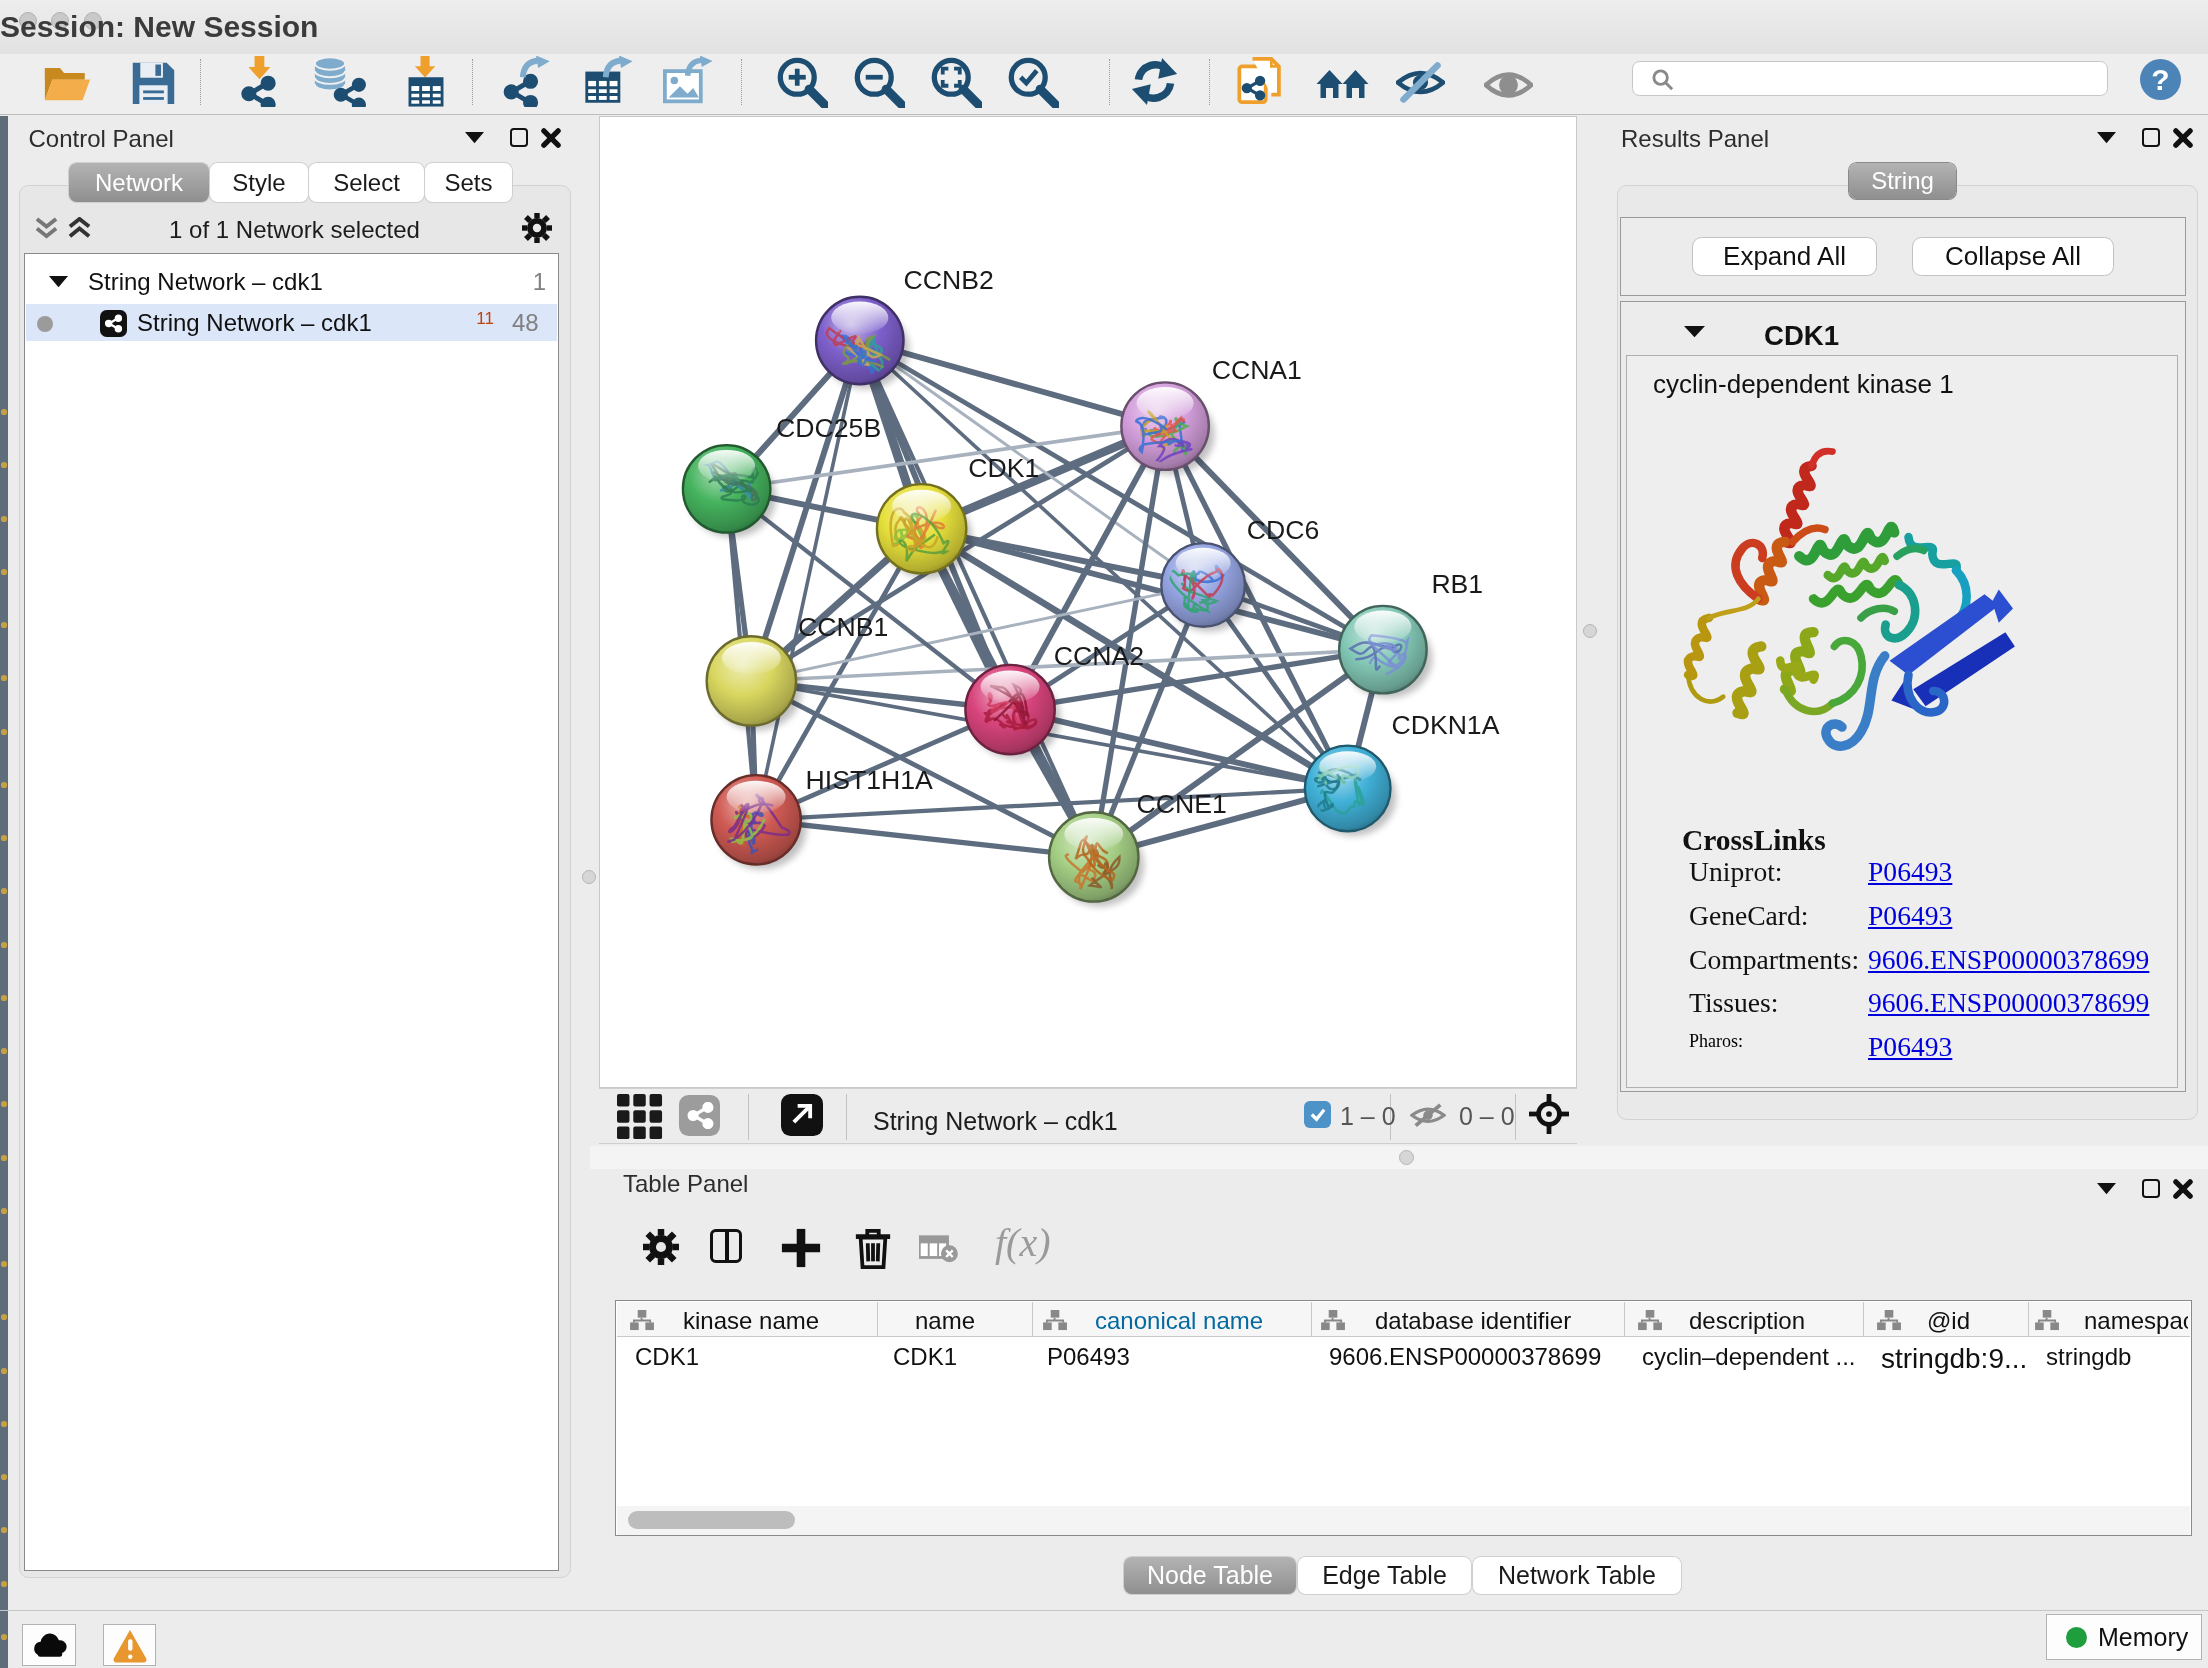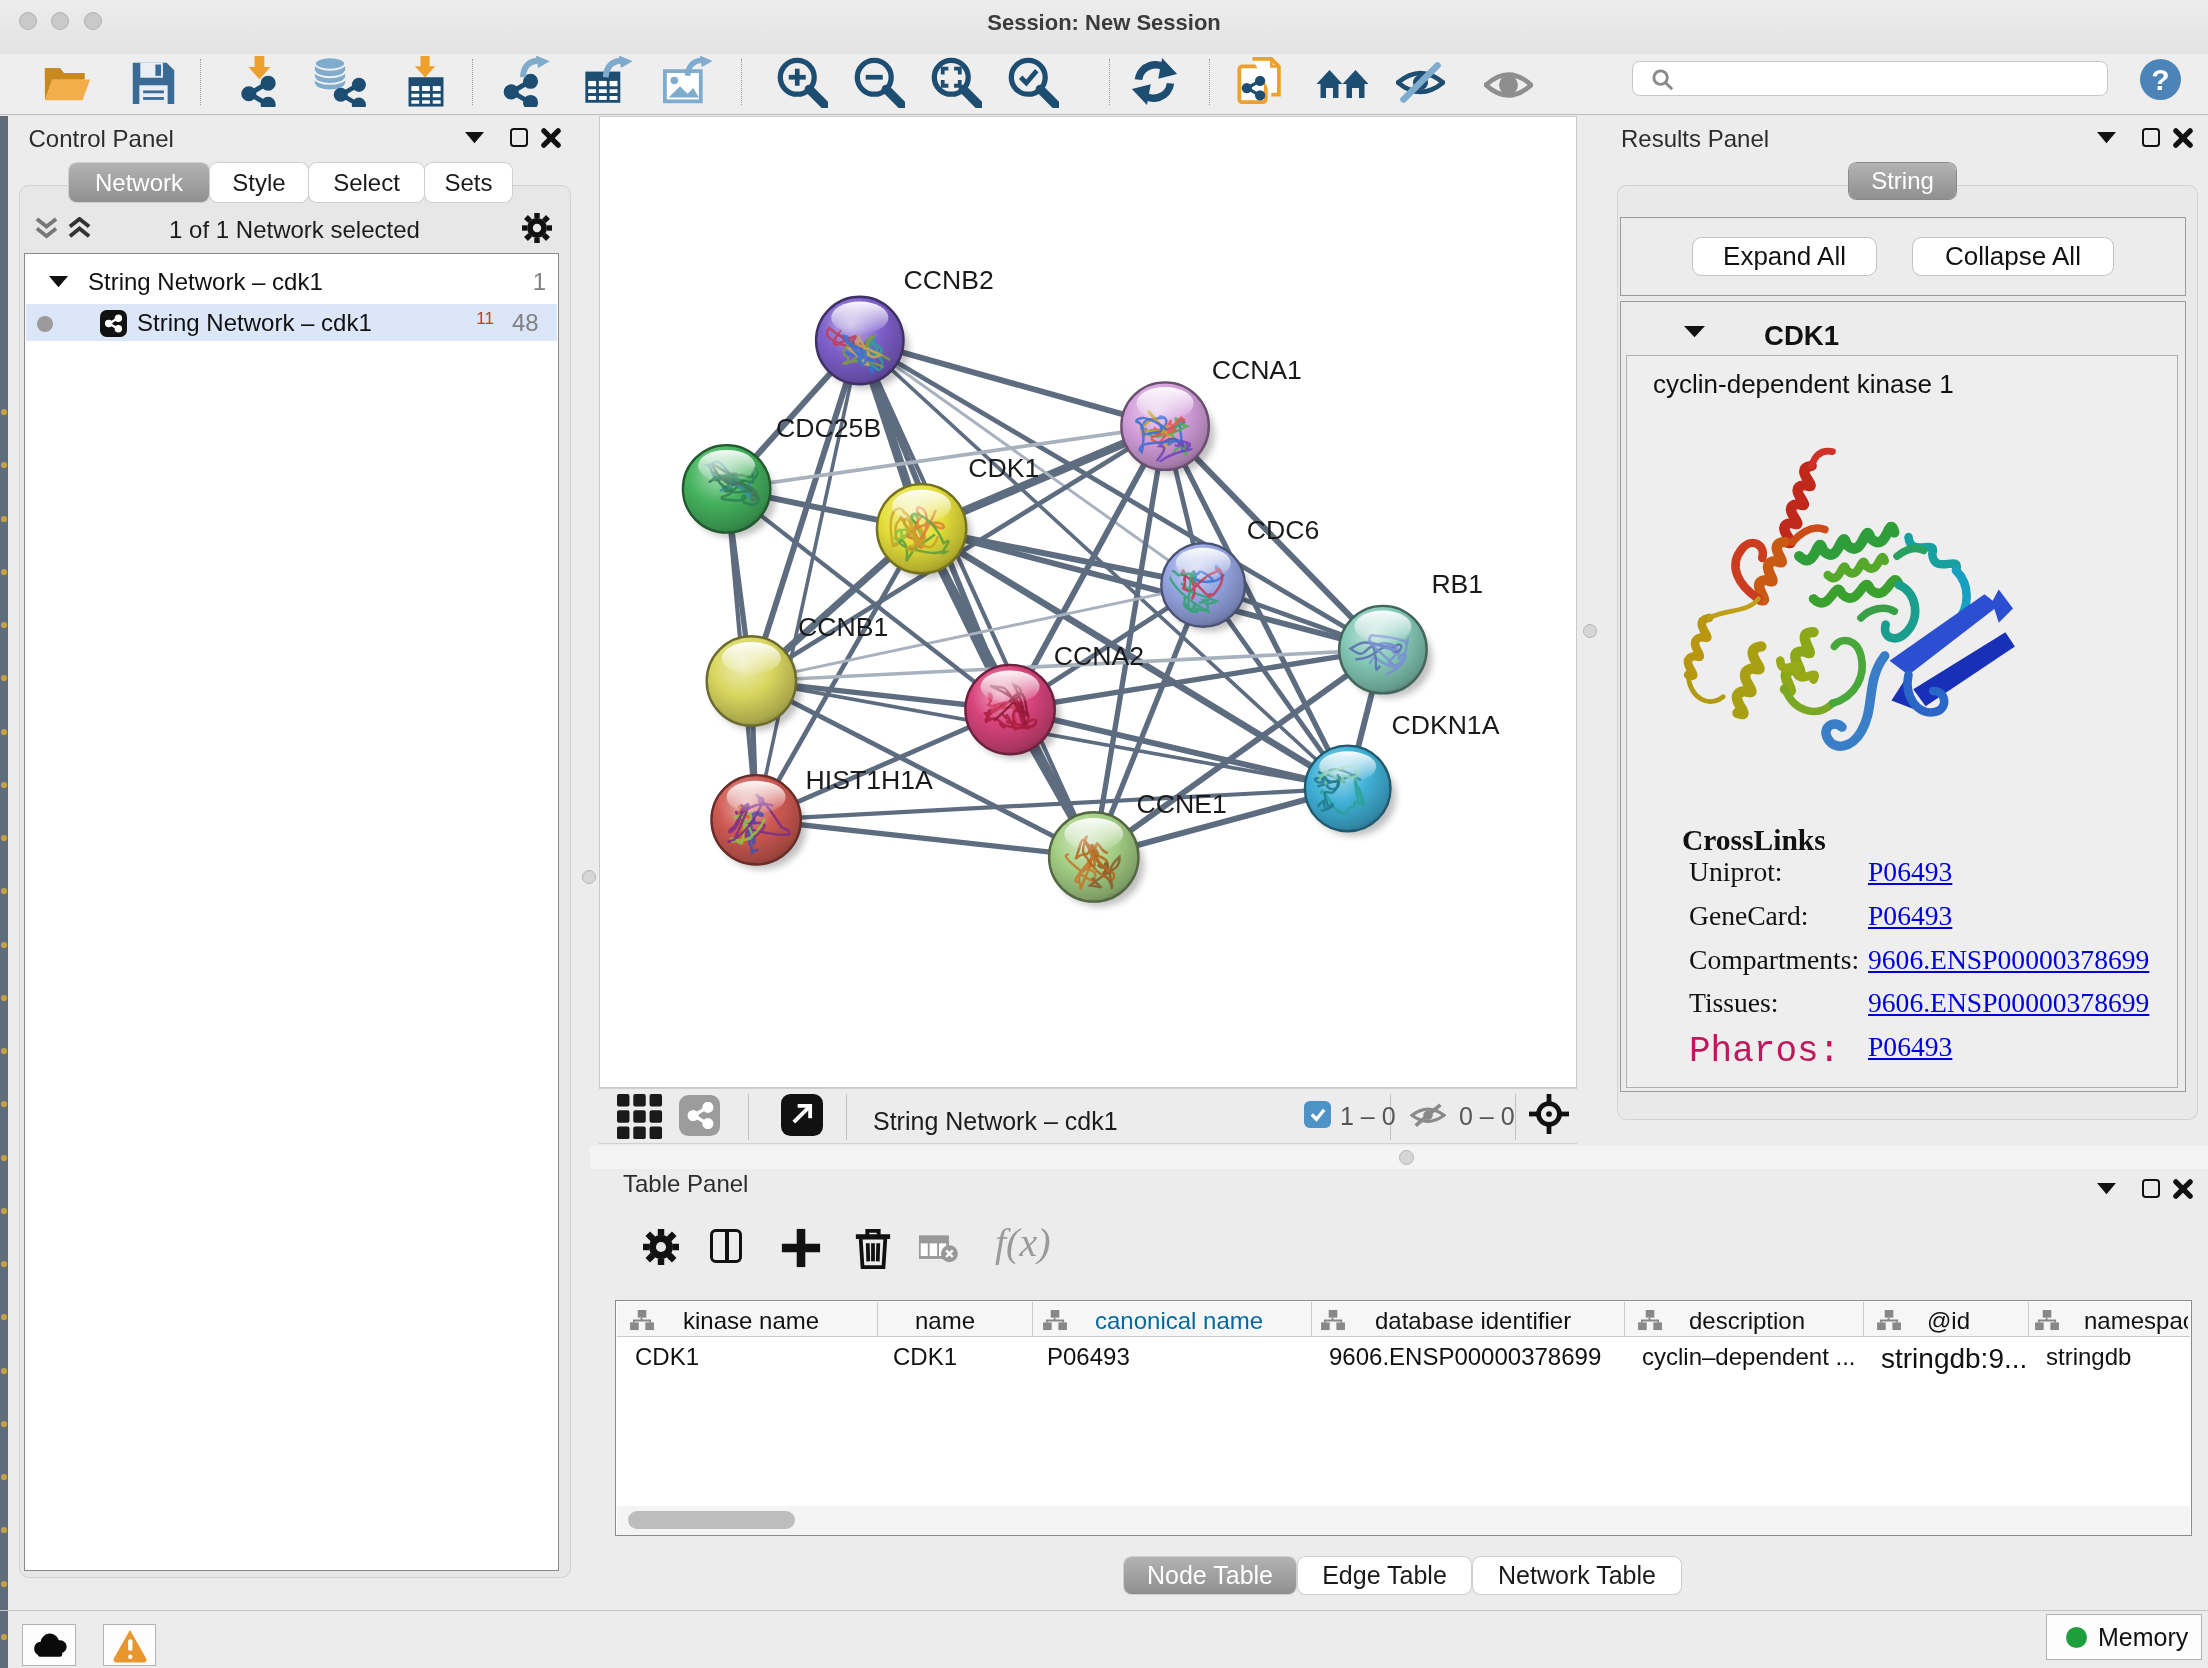--- a/index.html
+++ b/index.html
@@ -29,21 +29,21 @@
 <div style="position:absolute;left:1px;top:1421px;width:5.7px;height:5.7px;border-radius:50%;background:#d8a93c;opacity:0.85"></div>
 <div style="position:absolute;left:1px;top:1474px;width:5.7px;height:5.7px;border-radius:50%;background:#d8a93c;opacity:0.85"></div>
 <div style="position:absolute;left:1px;top:1527px;width:5.7px;height:5.7px;border-radius:50%;background:#d8a93c;opacity:0.85"></div>
 <div style="position:absolute;left:1px;top:1581px;width:5.7px;height:5.7px;border-radius:50%;background:#d8a93c;opacity:0.85"></div>
 <div style="position:absolute;left:1px;top:1634px;width:5.7px;height:5.7px;border-radius:50%;background:#d8a93c;opacity:0.85"></div>
 
 <div style="position:absolute;left:0;top:0;width:2208px;height:54px;background:linear-gradient(#ededed,#e2e2e2)"></div>
 <div style="position:absolute;left:19px;top:12.4px;width:18px;height:18px;border-radius:50%;background:#c9c9c9;border:1px solid #b2b2b2"></div>
 <div style="position:absolute;left:51px;top:12.4px;width:18px;height:18px;border-radius:50%;background:#c9c9c9;border:1px solid #b2b2b2"></div>
 <div style="position:absolute;left:84px;top:12.4px;width:18px;height:18px;border-radius:50%;background:#c9c9c9;border:1px solid #b2b2b2"></div>
-<div style="position:absolute;left:0;top:9.5px;width:2208px;text-align:center;font-size:22px;font-weight:bold;color:#3b3b3b">Session: New Session</div>
+<div style="position:absolute;left:0;top:9.5px;width:2208px;text-align:left;font-size:30px;font-weight:bold;color:#3b3b3b">Session: New Session</div>
 
 <div style="position:absolute;left:0;top:54px;width:2208px;height:61px;background:#eeeeee;border-bottom:1.9px solid #bcbcbc"></div>
 <svg style="position:absolute;left:41px;top:57px" width="53" height="49" viewBox="0 0 56 52">
     <path d="M4 12 L20 12 L24 17 L46 17 L46 24 L4 24 Z" fill="#b5791f"></path>
     <path d="M4 46 L4 12 L20 12 L24 17 L46 17 L46 24 L12 24 Z" fill="#c8891f"></path>
     <path d="M12 24 L52 24 L44 46 L4 46 Z" fill="#f3ad4a"></path>
   </svg>
 <svg style="position:absolute;left:127px;top:57px" width="53" height="49" viewBox="0 0 56 52">
     <path d="M6 6 L42 6 L50 14 L50 50 L6 50 Z" fill="#3a6b94"></path>
     <rect x="14" y="6" width="24" height="16" fill="#e8eef4"></rect>
@@ -655,21 +655,21 @@
   </svg>
 <div style="position:absolute;left:1682px;top:824px;font-size:29.5px;font-weight:bold;font-family:'Liberation Serif',serif;color:#111">CrossLinks</div>
 <div style="position:absolute;left:1689px;top:856px;font-size:27.6px;font-family:'Liberation Serif',serif;color:#111">Uniprot:</div>
 <div style="position:absolute;left:1868px;top:856px;font-size:27.6px;font-family:'Liberation Serif',serif;color:#0000dd;text-decoration:underline">P06493</div>
 <div style="position:absolute;left:1689px;top:900px;font-size:27.6px;font-family:'Liberation Serif',serif;color:#111">GeneCard:</div>
 <div style="position:absolute;left:1868px;top:900px;font-size:27.6px;font-family:'Liberation Serif',serif;color:#0000dd;text-decoration:underline">P06493</div>
 <div style="position:absolute;left:1689px;top:944px;font-size:27.6px;font-family:'Liberation Serif',serif;color:#111">Compartments:</div>
 <div style="position:absolute;left:1868px;top:944px;font-size:27.6px;font-family:'Liberation Serif',serif;color:#0000dd;text-decoration:underline">9606.ENSP00000378699</div>
 <div style="position:absolute;left:1689px;top:987px;font-size:27.6px;font-family:Liberation Serif, serif;color:#111">Tissues:</div>
 <div style="position:absolute;left:1868px;top:987px;font-size:27.6px;font-family:'Liberation Serif',serif;color:#0000dd;text-decoration:underline">9606.ENSP00000378699</div>
-<div style="position:absolute;left:1689px;top:1031px;font-size:36px;font-family:Liberation Mono, monospace;color:#be185d">Pharos:</div>
+<div style="position:absolute;left:1689px;top:1031px;font-size:18px;font-family:Liberation Serif, serif;color:#000000">Pharos:</div>
 <div style="position:absolute;left:1868px;top:1031px;font-size:27.6px;font-family:'Liberation Serif',serif;color:#0000dd;text-decoration:underline">P06493</div>
 
 <div style="position:absolute;left:623px;top:1170px;font-size:24px;color:#2d2d2d">Table Panel</div>
 <svg style="position:absolute;left:2097px;top:1182px" width="19" height="13.3" viewBox="0 0 20 14">
     <path d="M0 1 L20 1 L10 13 Z" fill="#111"></path>
   </svg>
 <div style="position:absolute;left:2142px;top:1179px;width:18px;height:19px;border:2.9px solid #111;border-radius:3.8px"></div>
 <svg style="position:absolute;left:2173px;top:1179px" width="20" height="20" viewBox="0 0 21 21">
     <g stroke="#111" stroke-width="5.5" stroke-linecap="round">
       <line x1="3" y1="3" x2="18" y2="18"></line>

